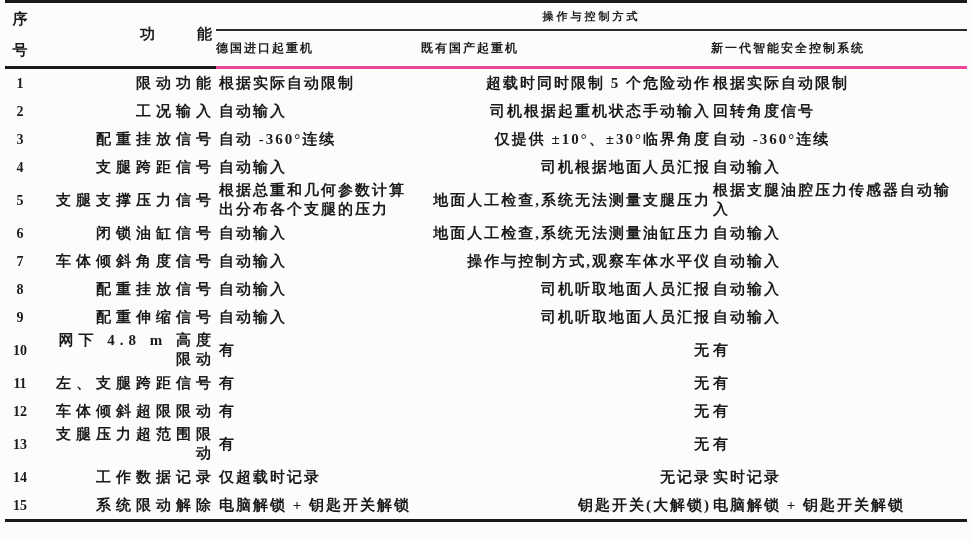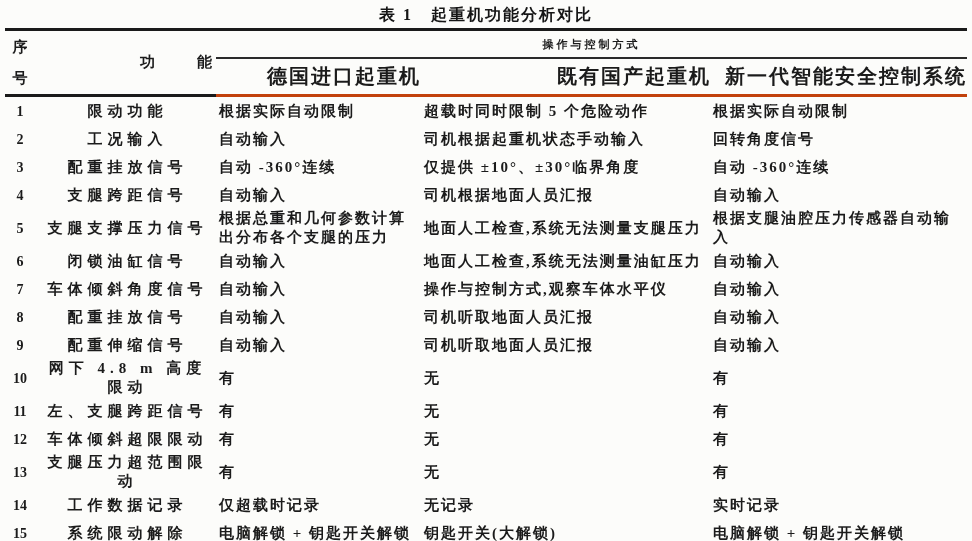--- a/index.html
+++ b/index.html
@@ -60,39 +60,38 @@
   th.th-func { text-align: right; letter-spacing: 4px; }
   th.th-group {
     height: 26px;
     text-align: center;
     letter-spacing: 3px;
     border-bottom: 2px solid #2a2a2a;
     font-size: 11px;
   }
   th.th-sub {
     height: 35px;
-    text-align: right;
+    text-align: left;
     letter-spacing: 2px;
-    border-bottom: 3px solid #c2410c;
-    font-size: 20px;
+    border-bottom: 3px solid #ec4899;
+    font-size: 12px;
   }
   
   td { height: 28px; line-height: 19px; letter-spacing: 2px; }
   td.c-no   { text-align: center; font-size: 14px; letter-spacing: 0; }
-  td.c-func { text-align: center; padding-left: 4px; letter-spacing: 5px; }
+  td.c-func { text-align: right; padding-left: 4px; letter-spacing: 5px; }
   td.c-ger  { text-align: left; padding-left: 3px; }
-  td.c-dom  { text-align: left; padding-left: 3px; }
+  td.c-dom  { text-align: right; padding-left: 3px; }
   td.c-new  { text-align: left; padding-left: 2px; }
 </style>
 </head>
 <body>
 
 <div class="page">
 
-  <div class="paper-title">表 1　起重机功能分析对比</div>
 
   <table class="cmp">
     <colgroup>
       <col class="c1">
         <col class="c2">
         <col class="c3">
         <col class="c4">
         <col class="c5">
     </colgroup>
     <thead>

